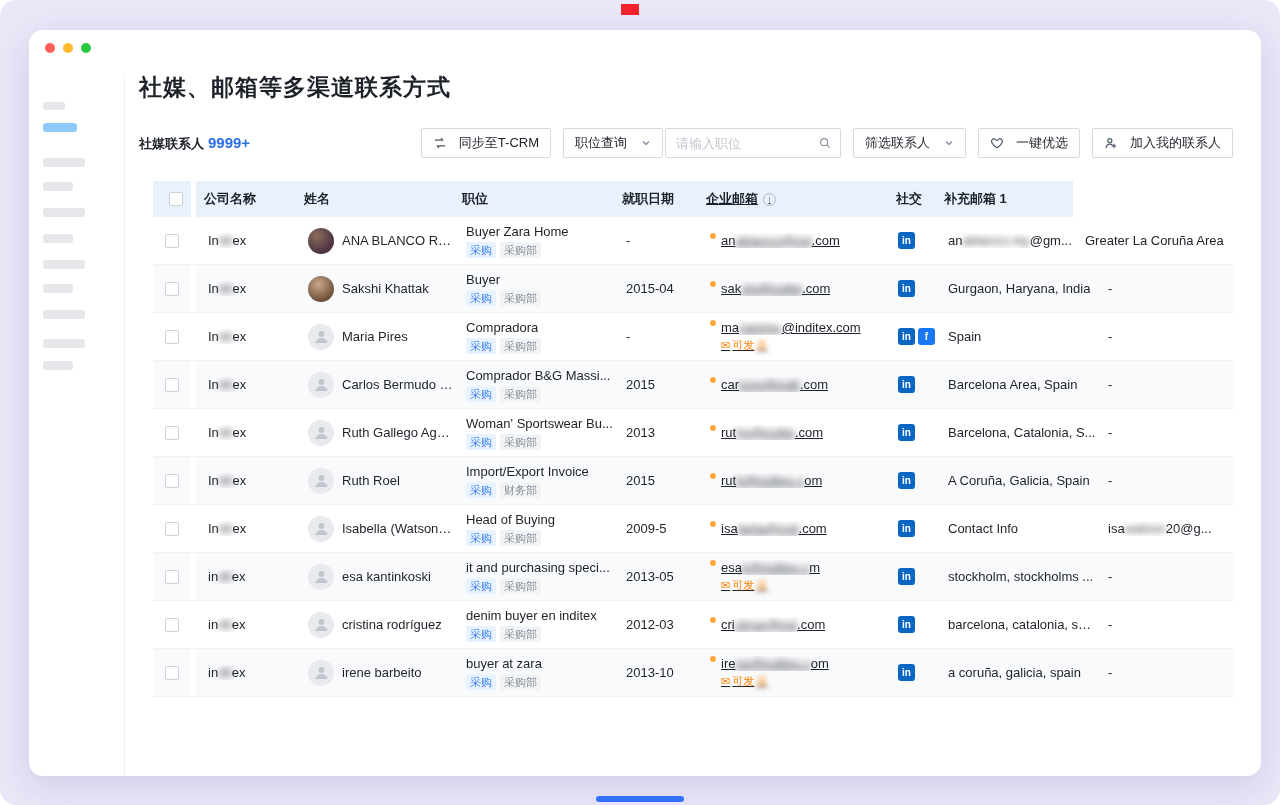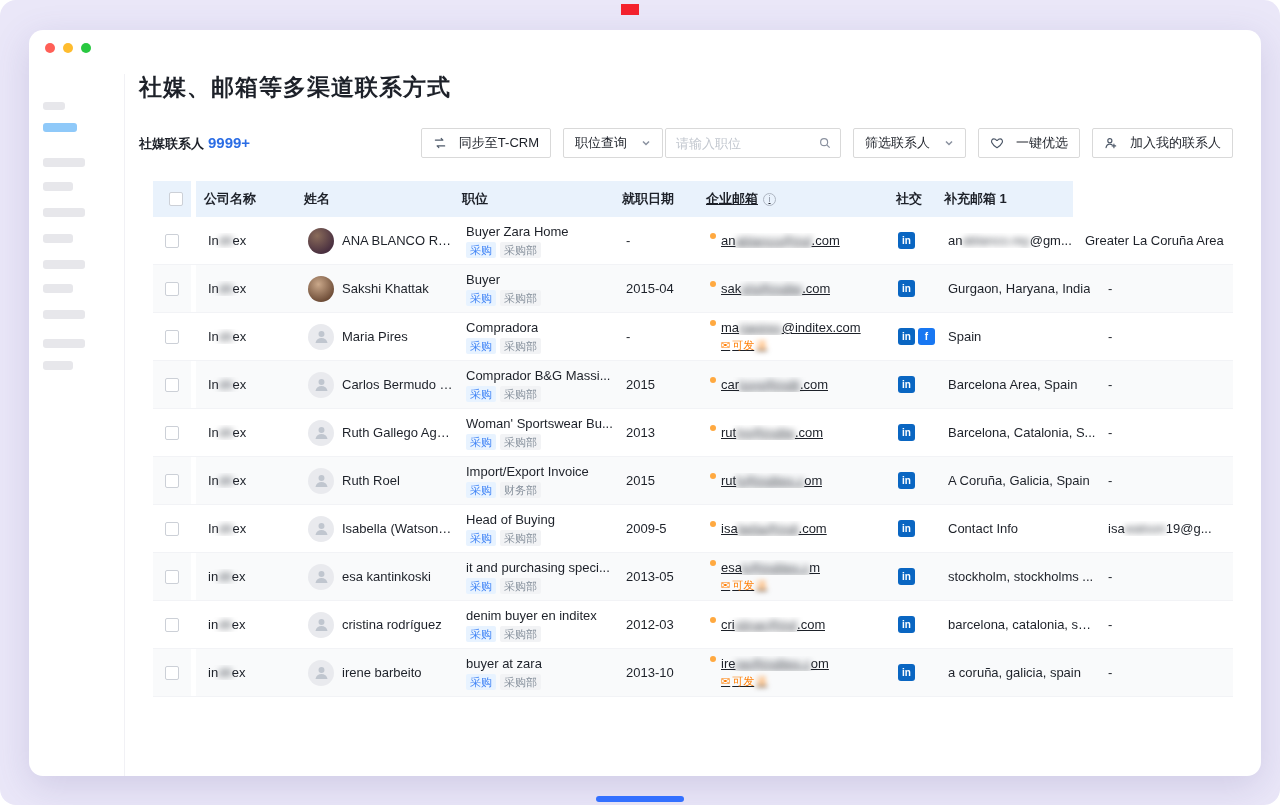--- a/index.html
+++ b/index.html
@@ -500,21 +500,21 @@
       </div>
 
     </div>
     <div class="cell c-social">
                 <span class="soc linkedin">in</span>
               </div>
     <div class="cell c-region">
                 <span class="f-region nowrap">Contact Info</span>
               </div>
     <div class="cell c-extra">
-      <span class="extra-parts nowrap"><span class="f-extra-pre">isa</span><span class="blur f-extra-blur">watson</span><span class="f-extra-suf">19@g...</span></span>
+      <span class="extra-parts nowrap"><span class="f-extra-pre">isa</span><span class="blur f-extra-blur">watson</span><span class="f-extra-suf">20@g...</span></span>
 
     </div>
   </div>
 
   <div class="trow">
     <div class="cell c-check">
                 <span class="checkbox"></span>
               </div>
     <div class="gapcol"></div>
     <div class="cell c-company">

